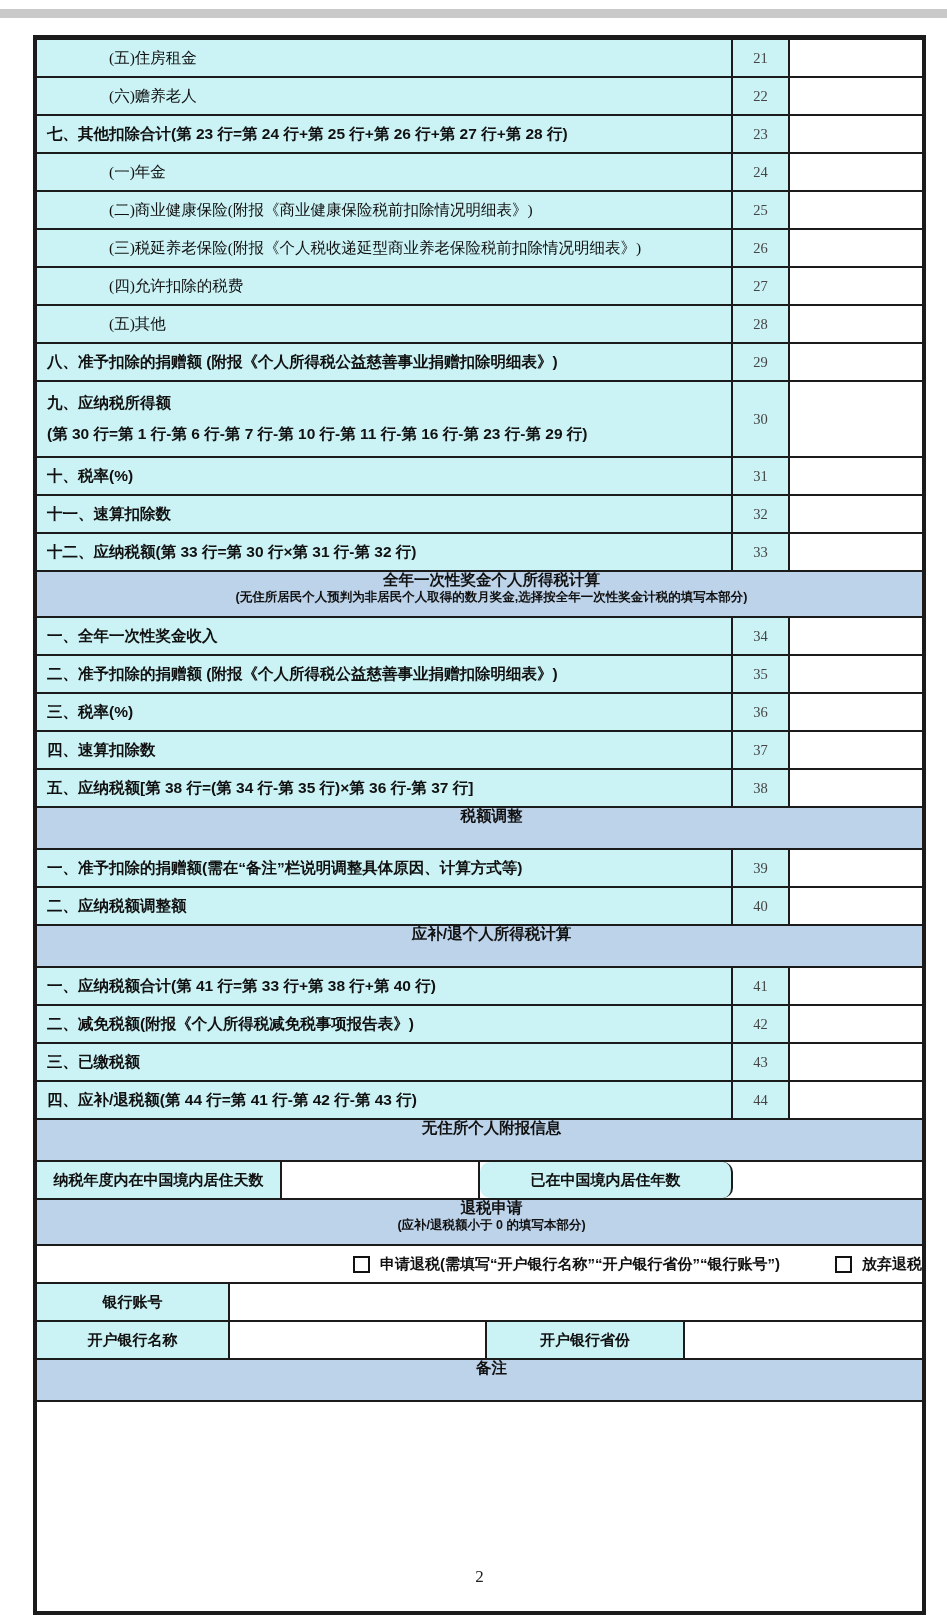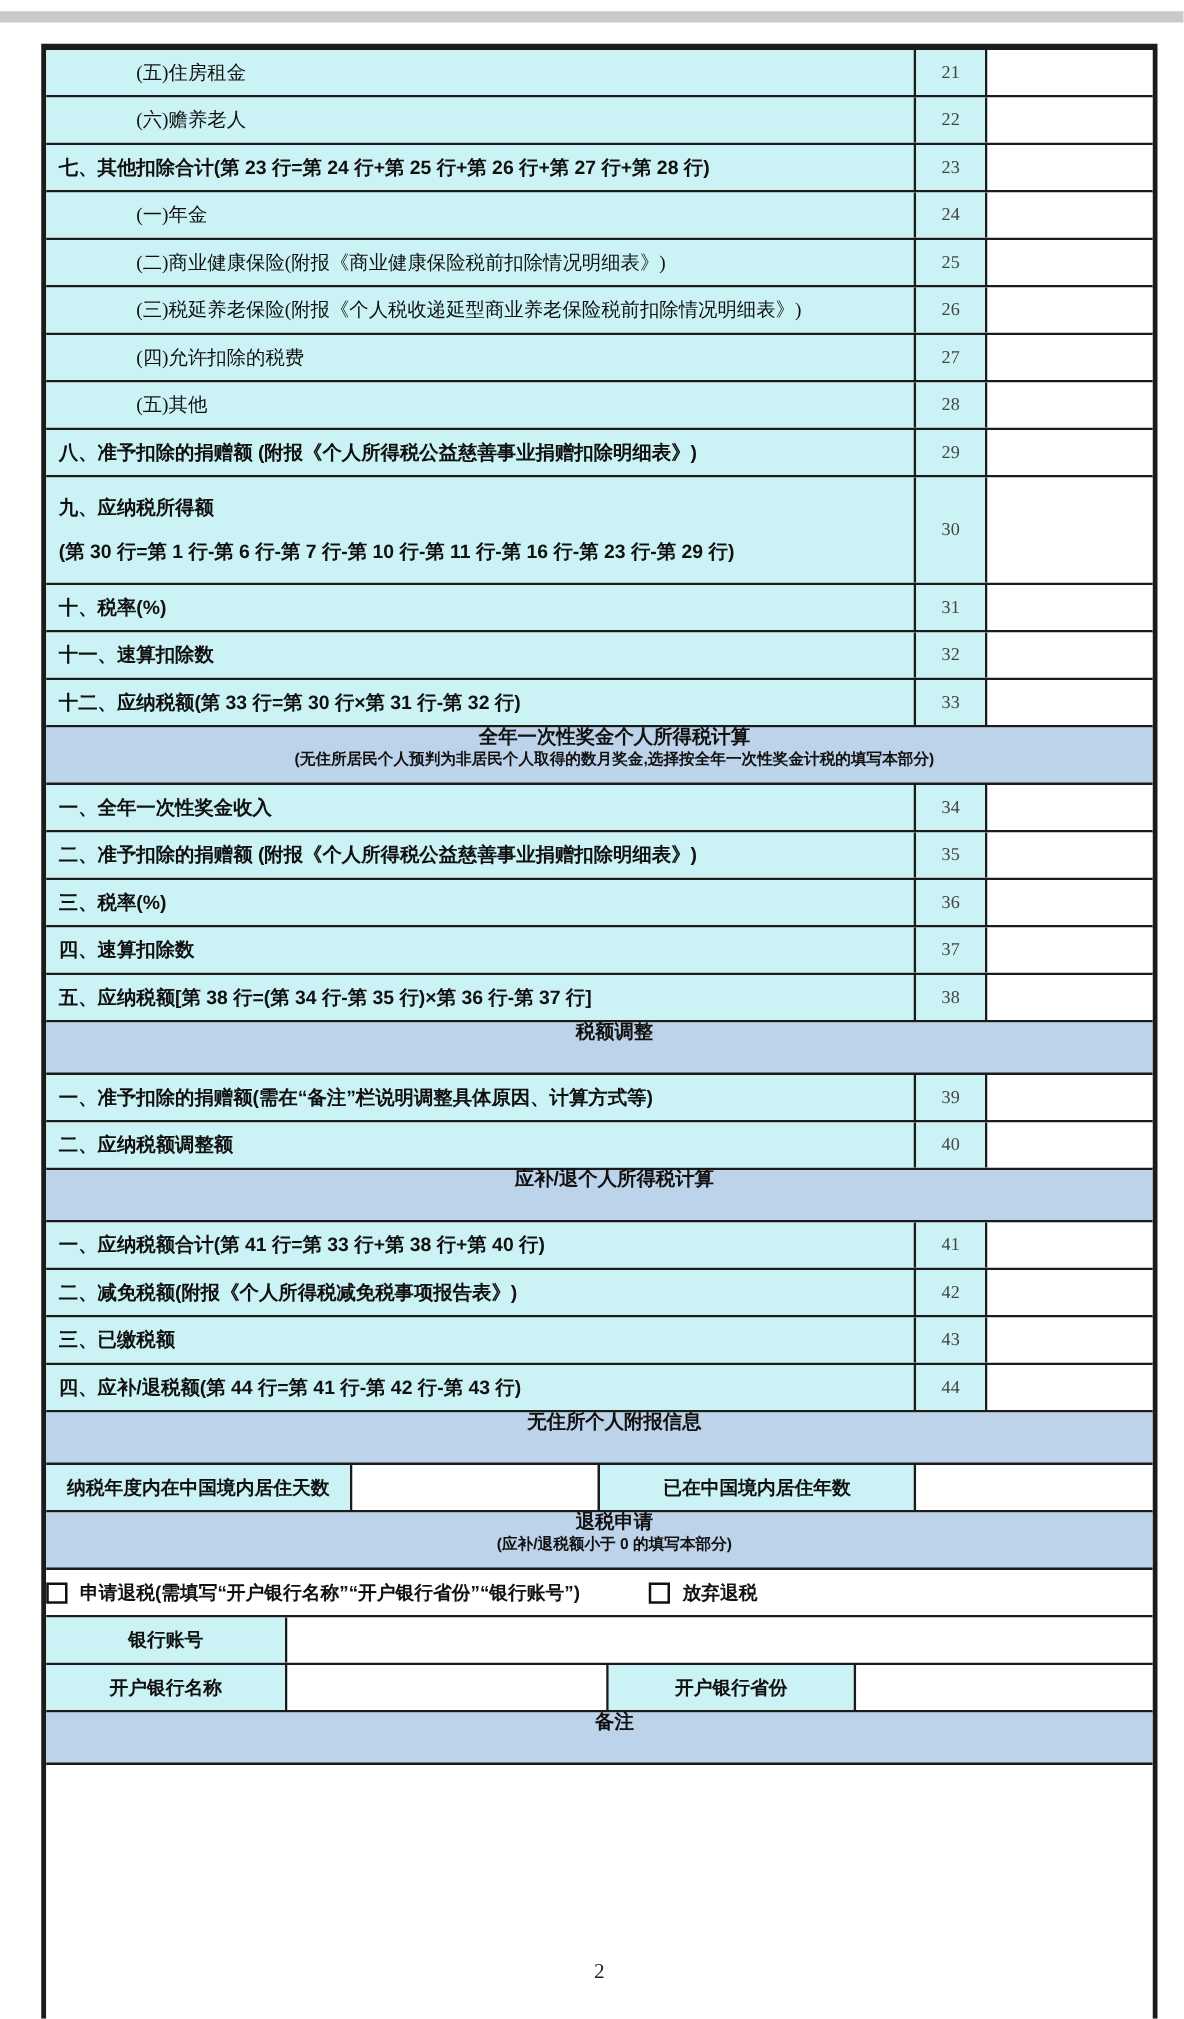--- a/index.html
+++ b/index.html
@@ -7,36 +7,36 @@
     position:relative;width:947px;height:1615px;background:#ffffff;overflow:hidden;
     font-family:"Liberation Sans",sans-serif;color:#111;
   }
   .top-strip{position:absolute;left:0;top:9px;width:947px;height:9px;background:#c9c9c9;}
   .tbl{
     position:absolute;left:33px;top:35px;width:893px;box-sizing:border-box;
     border:4px solid #1b1b1b;border-top-width:5px;border-bottom-width:5px;
     background:#fff;display:flex;flex-direction:column;
   }
   .row{display:flex;height:38px;box-sizing:border-box;border-bottom:2px solid #1b1b1b;}
-  .row.tall{height:86px;}
+  .row.tall{height:76px;}
   .row:last-child{border-bottom:none;}
   .c{display:flex;align-items:center;box-sizing:border-box;border-right:2px solid #1b1b1b;min-width:0;}
   .cl{flex:1;background:var(--cyan);padding-left:10px;font-size:15.5px;font-weight:700;}
   .cl.sub{padding-left:72px;font-weight:400;font-family:"Liberation Serif",serif;}
   .cl.two{flex-direction:column;align-items:flex-start;justify-content:space-evenly;}
   .cn{width:57px;justify-content:center;background:var(--cyan);
       font-family:"Liberation Serif",serif;font-size:14.5px;color:#444;}
   .cv{width:132px;background:#fff;border-right:none;}
   .sec{display:flex;flex-direction:column;align-items:center;justify-content:flex-start;
        background:var(--blue);box-sizing:border-box;border-bottom:2px solid #1b1b1b;text-align:center;padding-left:24px;}
   .sec1{height:42px;}
   .sec2{height:46px;gap:3px;}
   .sec-t{font-weight:700;font-size:15.5px;line-height:1;}
   .sec-s{font-weight:700;font-size:12.5px;line-height:1;}
-  .cbrow{display:flex;align-items:center;justify-content:flex-start;gap:55px;background:#fff;
+  .cbrow{display:flex;align-items:center;justify-content:flex-end;gap:55px;background:#fff;
          font-weight:700;font-size:15px;height:38px;box-sizing:border-box;border-bottom:2px solid #1b1b1b;}
   .cbitem{display:flex;align-items:center;}
   .cb{width:13px;height:13px;border:2px solid #111;display:inline-block;margin-right:10px;background:#fff;flex:none;}
   .lbl4{justify-content:center;background:var(--cyan);font-weight:700;font-size:15px;padding:0 4px;text-align:right;}
   .inp4{background:#fff;}
   .flex1{flex:1;border-right:none;}
   .remarks{background:#fff;height:209px;border-bottom:none;}
   .pagenum{position:absolute;left:33px;top:1567px;width:893px;text-align:center;
            font-family:"Liberation Serif",serif;font-size:17px;color:#222;}
 </style>
@@ -184,21 +184,21 @@
       <div class="c cn">44</div>
       <div class="c cv"></div>
     </div>
 
     <div class="sec sec1">
       <div class="sec-t">无住所个人附报信息</div>
     </div>
     <div class="row">
       <div class="c lbl4" style="width:245px;">纳税年度内在中国境内居住天数</div>
       <div class="c inp4" style="width:198px;"></div>
-      <div class="c lbl4" style="width:253px;">已在中国境内居住年数</div>
+      <div class="c lbl4" style="width:253px;border-radius:10px;">已在中国境内居住年数</div>
       <div class="c inp4 flex1"></div>
     </div>
 
     <div class="sec sec2">
       <div class="sec-t">退税申请</div>
       <div class="sec-s">(应补/退税额小于 0 的填写本部分)</div>
     </div>
     <div class="cbrow">
       <div class="cbitem">
         <span class="cb"></span>

